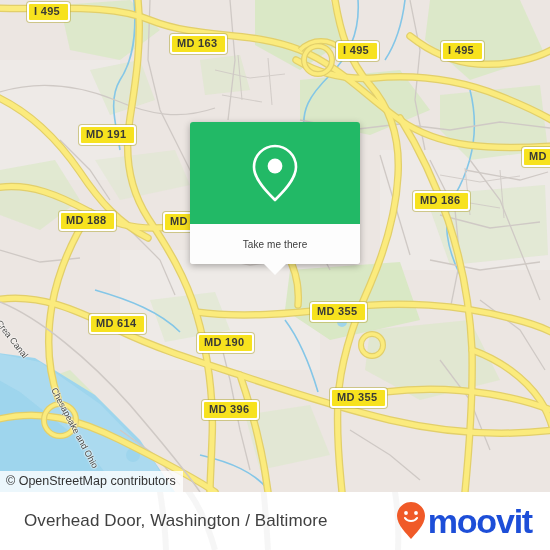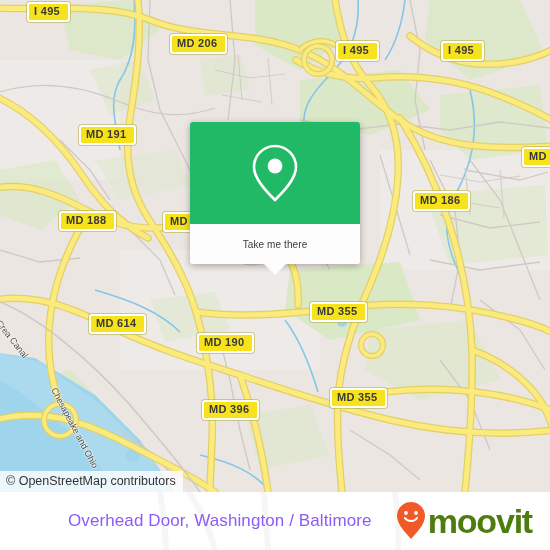--- a/index.html
+++ b/index.html
@@ -100,33 +100,32 @@
     display:flex; align-items:center; justify-content:space-between;
     padding:0 18px 0 24px;
     overflow:hidden;
   }
   #footer-watermark{
     position:absolute; left:0; top:-492px; width:550px; height:550px;
     opacity:.07; pointer-events:none;
   }
   #footer-title{
     font-size:17px;
-    color:#8b5cf6;
+    color:#404040;
     position:relative; z-index:2;
     letter-spacing:.1px;
     white-space:nowrap;
-    margin-left:44px;
   }
   #brand{
     display:flex; align-items:center; gap:1px;
     position:relative; z-index:2;
   }
   #brand-word{
     font-size:34px;
-    color:#4d7c0f;
+    color:#1d4ed8;
     font-weight:bold;
     letter-spacing:-1.2px;
     line-height:34px;
   }
 </style>
 </head>
 <body>
 
 <div id="map-viewport">
 
@@ -287,21 +286,21 @@
       </g>
 
       <g stroke="#cfc9c5" stroke-width="1.6" fill="none">
         <path d="M0,302 C40,318 90,360 130,405 C160,440 185,470 200,492"></path>
       </g>
     </g>
   </svg>
 
   <div id="shield-layer">
       <div class="shield" style="left: 27px; top: 2px;">I 495</div>
-      <div class="shield" style="left: 170px; top: 34px;">MD 206</div>
+      <div class="shield" style="left: 170px; top: 34px;">MD 163</div>
       <div class="shield" style="left: 336px; top: 41px;">I 495</div>
       <div class="shield" style="left: 441px; top: 41px;">I 495</div>
       <div class="shield" style="left: 79px; top: 125px; text-align: right;">MD 191</div>
       <div class="shield" style="left: 522px; top: 147px;">MD 4</div>
       <div class="shield" style="left: 59px; top: 195px; margin-top: 16px;">MD 188</div>
       <div class="shield" style="left: 163px; top: 212px;">MD 1</div>
       <div class="shield" style="left: 413px; top: 191px;">MD 186</div>
       <div class="shield" style="left: 310px; top: 302px;">MD 355</div>
       <div class="shield" style="left: 89px; top: 314px;">MD 614</div>
       <div class="shield" style="left: 197px; top: 333px;">MD 190</div>

